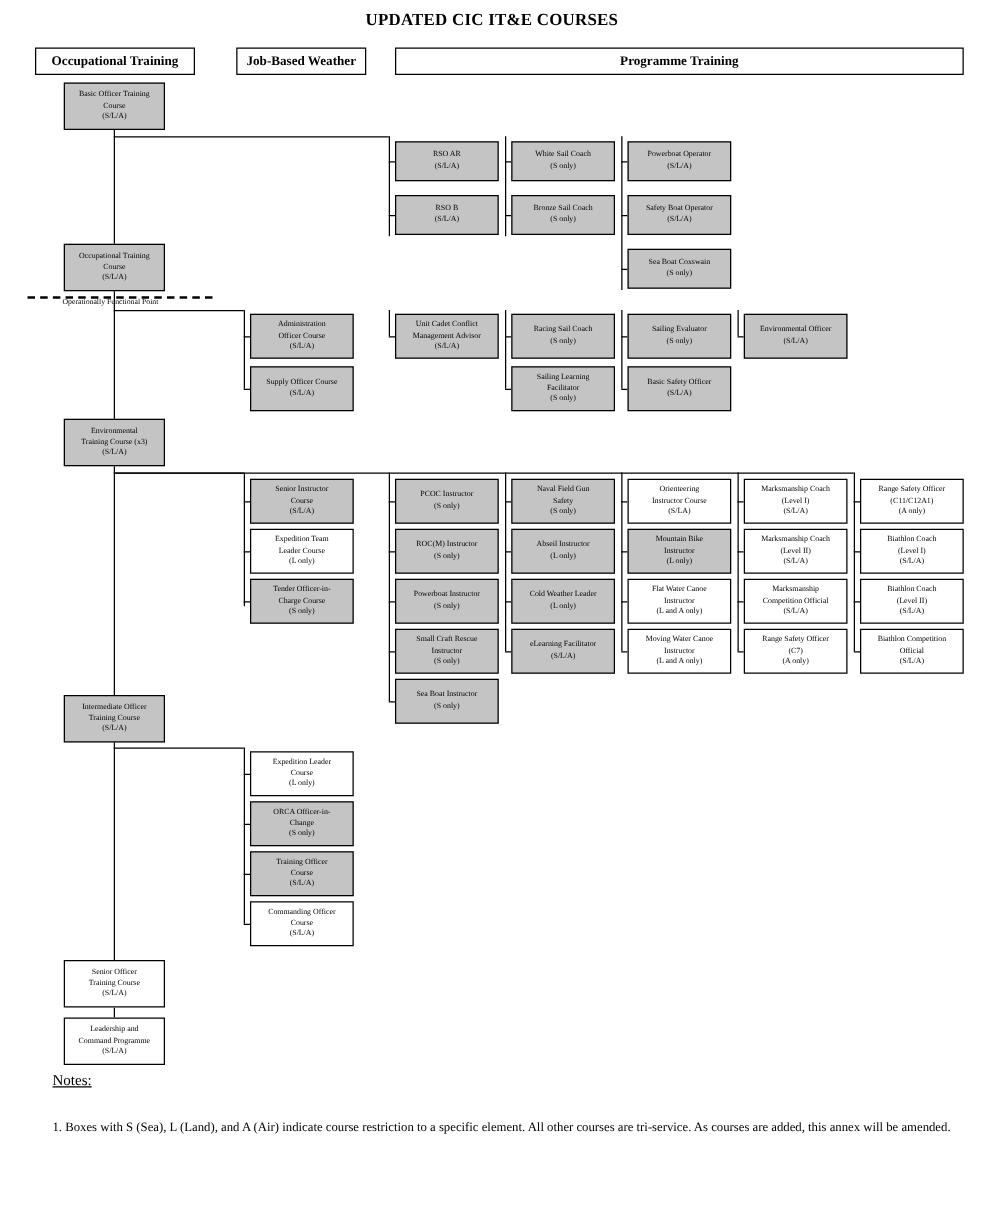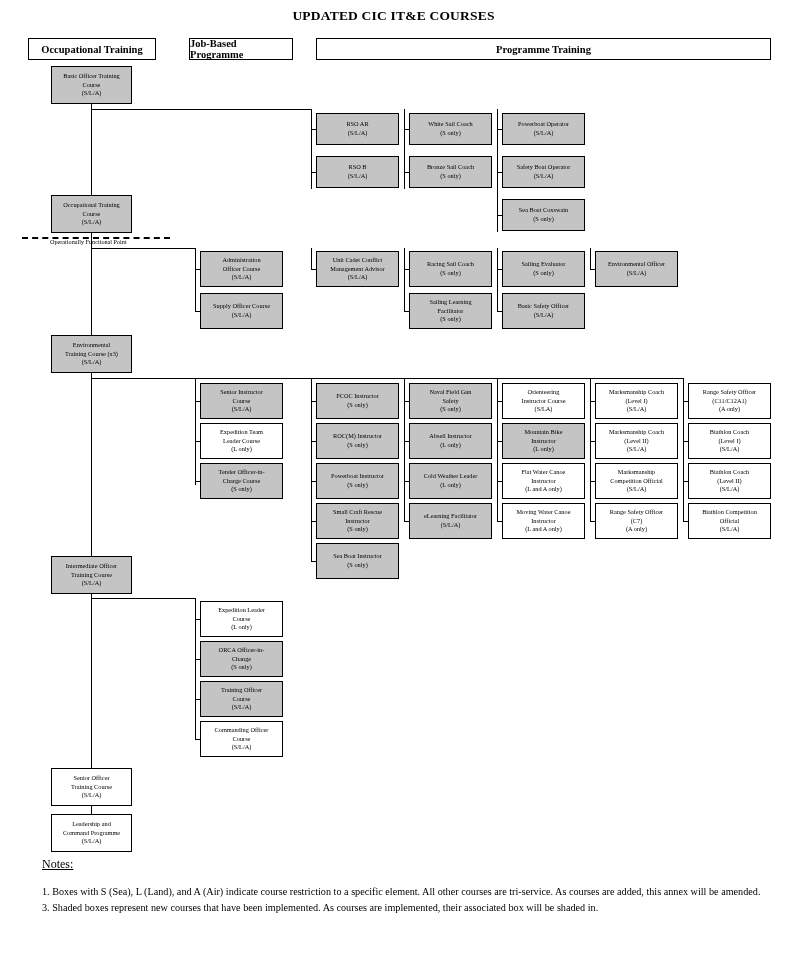--- a/index.html
+++ b/index.html
@@ -45,32 +45,32 @@
     position:absolute;font-size:6.2px;white-space:nowrap;
   }
 
   
   .notes-head{
     position:absolute;font-size:12px;text-decoration:underline;
   }
   .notes-body{
     position:absolute;font-size:10.2px;line-height:1.5;
   }
-  .notes-body p{margin:0 0 1px 0;}
+  .notes-body p{margin:11px 0 1px 0;}
 </style>
 </head>
 <body>
 
 <div id="stage">
 
   <div class="doc-title">UPDATED CIC IT&amp;E COURSES</div>
 
   <div id="headers-layer">
       <div class="hdr" style="left: 28px; top: 38px; width: 128px; height: 22px;">Occupational Training</div>
-      <div class="hdr" style="left: 189px; top: 38px; width: 104px; height: 22px;">Job-Based Programme</div>
+      <div class="hdr" style="left: 189px; top: 38px; width: 104px; height: 22px;">Job-Based Weather</div>
       <div class="hdr" style="left: 316px; top: 38px; width: 455px; height: 22px;">Programme Training</div>
     </div>
 
   <div id="lines-layer">
       <div class="vline" style="left: 91px; top: 104px; height: 664px;"></div>
       <div class="hline" style="left: 91px; top: 109px; width: 220px;"></div>
       <div class="vline" style="left: 311px; top: 109px; height: 80px;"></div>
       <div class="hline" style="left: 311px; top: 129px; width: 5px;"></div>
       <div class="hline" style="left: 311px; top: 172px; width: 5px;"></div>
       <div class="vline" style="left: 404px; top: 109px; height: 80px;"></div>
@@ -363,16 +363,15 @@
       <div class="box" style="left: 200px; top: 721px; width: 83px; height: 36px;">
         <span class="ln">Commanding Officer</span>
         <span class="ln">Course</span>
         <span class="ln">(S/L/A)</span>
       </div>
     </div>
 
   <div class="notes-head" id="notes-head" style="left: 42px; top: 857px;">Notes:</div>
   <div class="notes-body" id="notes-body" style="left: 42px; top: 884px; width: 720px;">
       <p>1.  Boxes with S (Sea), L (Land), and A (Air) indicate course restriction to a specific element.  All other courses are tri-service.  As courses are added, this annex will be amended.</p>
-      <p>3.  Shaded boxes represent new courses that have been implemented.  As courses are implemented, their associated box will be shaded in.</p>
     </div>
 
 </div>
 
 </body></html>

